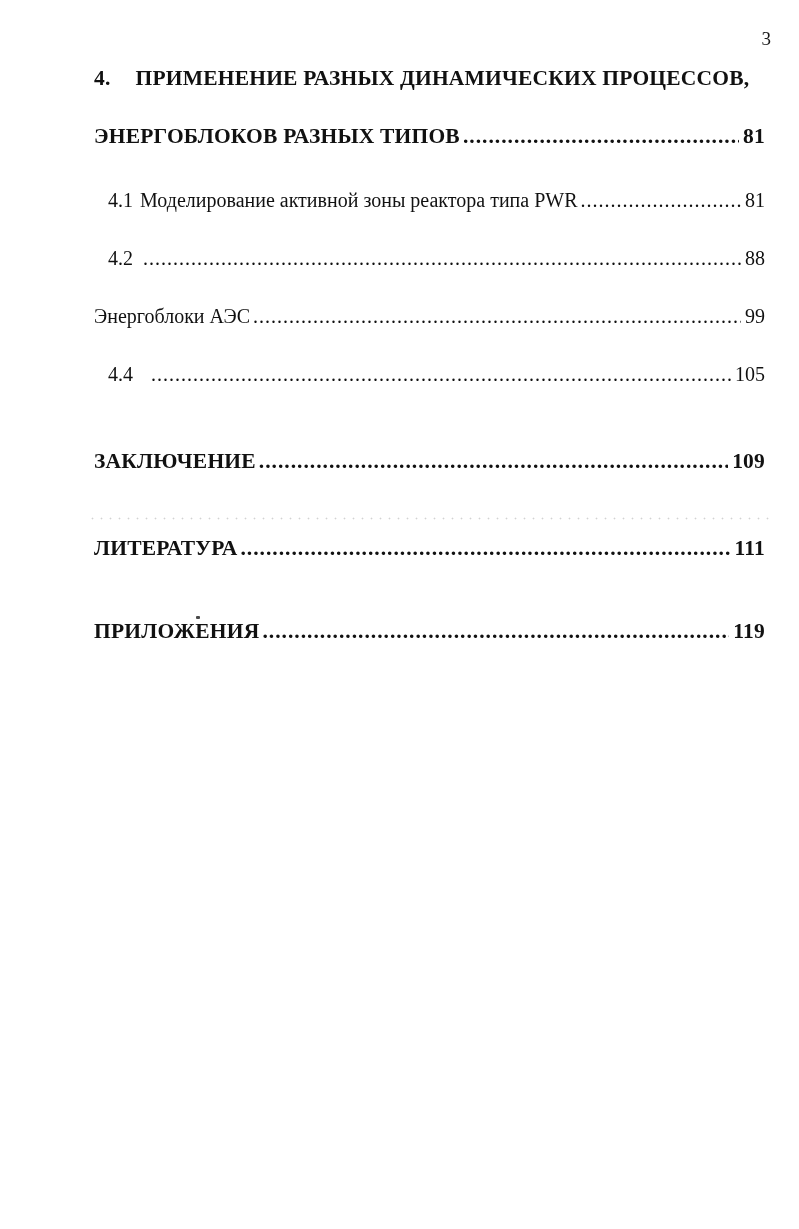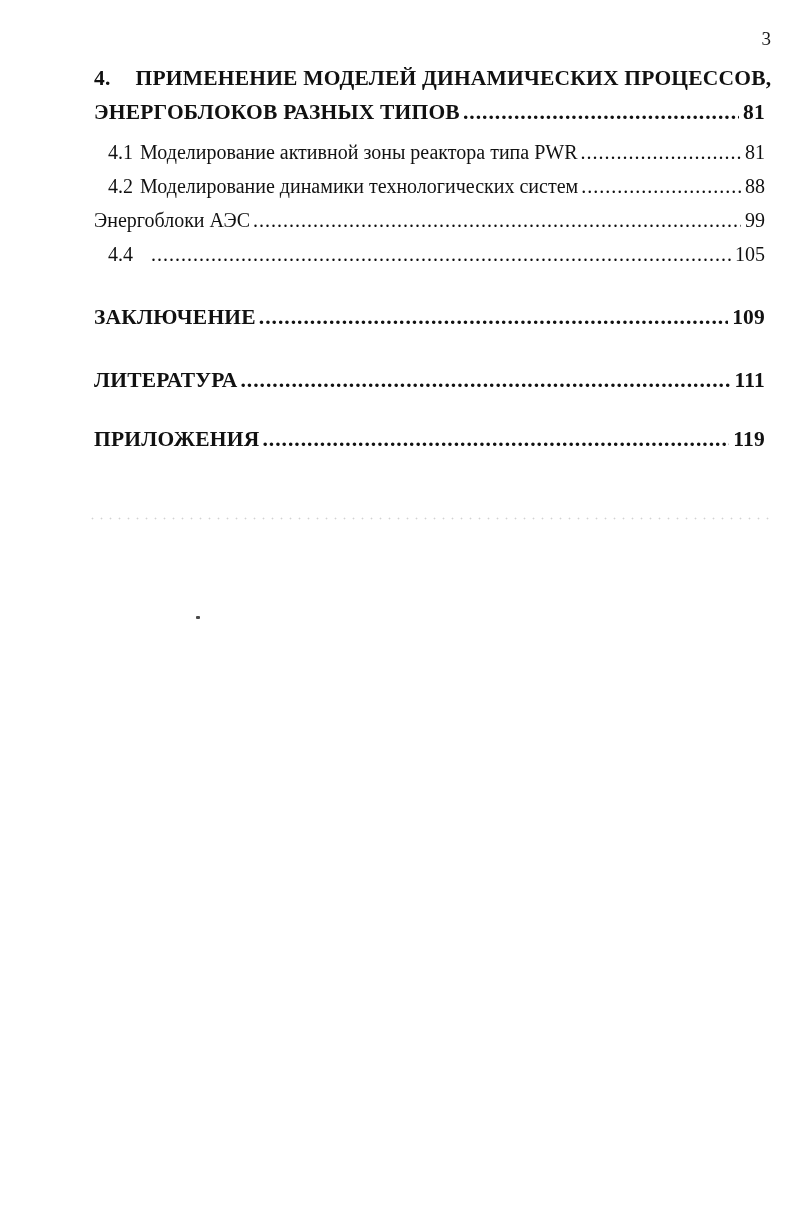--- a/index.html
+++ b/index.html
@@ -51,22 +51,22 @@
   .label { flex: 0 0 auto; }
   .leader {
     flex: 1 1 auto;
     min-width: 0;
     overflow: hidden;
     white-space: nowrap;
     letter-spacing: 1px;
     margin-left: 3px;
     margin-right: 4px;
   }
-  .pg { flex: 0 0 auto; }
-  .first-item { margin-top: 6px; align-items: center; }
+  .pg { flex: 0 0 auto; margin-top: 24px; }
+  .first-item { margin-top: 6px; }
   .mt-back1 { margin-top: 29px; }
   .mt-back2 { margin-top: 29px; }
   .mt-back3 { margin-top: 25px; }
   
   .scan-artifact-line {
     position: absolute;
     left: 88px;
     right: 30px;
     top: 517px;
     height: 3px;
@@ -87,38 +87,37 @@
 </style>
 </head>
 <body>
 
 <div class="page-number">3</div>
 
 <div class="content">
 
   <div class="row bold">
     <span class="num-wide">4.</span>
-    <span class="label">ПРИМЕНЕНИЕ МОДЕЛЕЙ ДИНАМИЧЕСКИХ ПРОЦЕССОВ,</span>
+    <span class="label">ПРИМЕНЕНИЕ РАЗНЫХ ДИНАМИЧЕСКИХ ПРОЦЕССОВ,</span>
   </div>
   <div class="row bold">
     <span class="label">ЭНЕРГОБЛОКОВ РАЗНЫХ ТИПОВ</span>
     <span class="leader" aria-hidden="true">................................................................................................................................................................................................................................................</span>
     <span class="pg">81</span>
   </div>
 
   <div class="row regular item first-item">
     <span class="num-small">4.1</span>
     <span class="label">Моделирование активной зоны реактора типа PWR</span>
     <span class="leader" aria-hidden="true">................................................................................................................................................................................................................................................</span>
     <span class="pg">81</span>
   </div>
 
   <div class="row regular item">
     <span class="num-small">4.2</span>
-    <span class="label">Моделирование динамики технологических систем</span>
     <span class="leader" aria-hidden="true">................................................................................................................................................................................................................................................</span>
     <span class="pg">88</span>
   </div>
 
   <div class="row regular">
     <span class="label">Энергоблоки АЭС</span>
     <span class="leader" aria-hidden="true">................................................................................................................................................................................................................................................</span>
     <span class="pg">99</span>
   </div>
 

